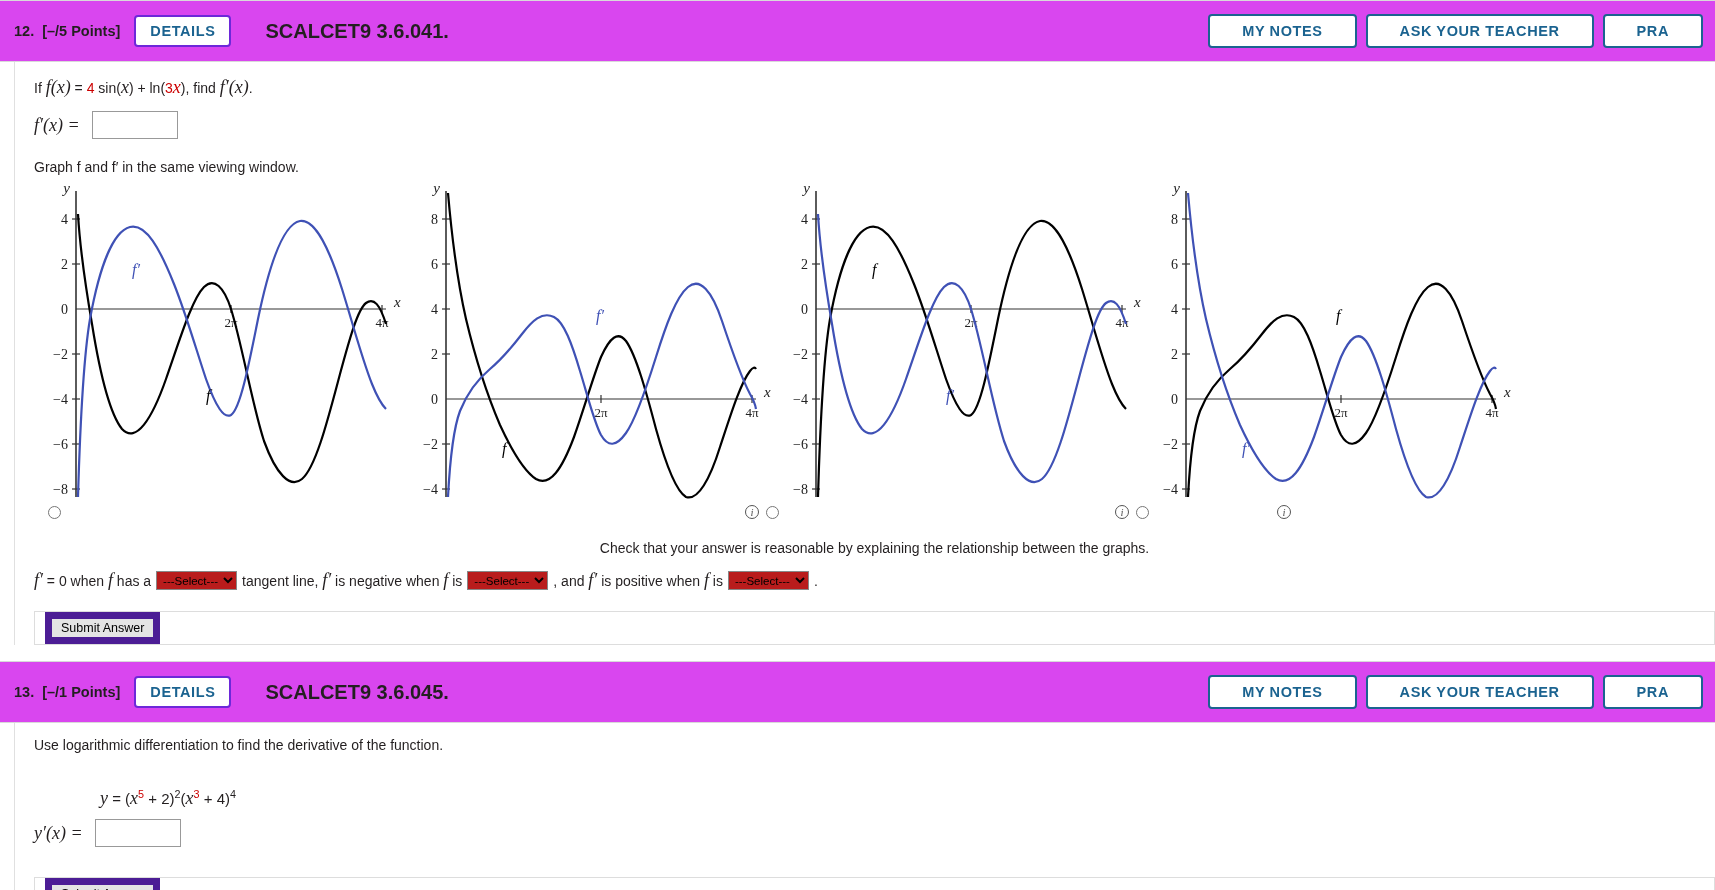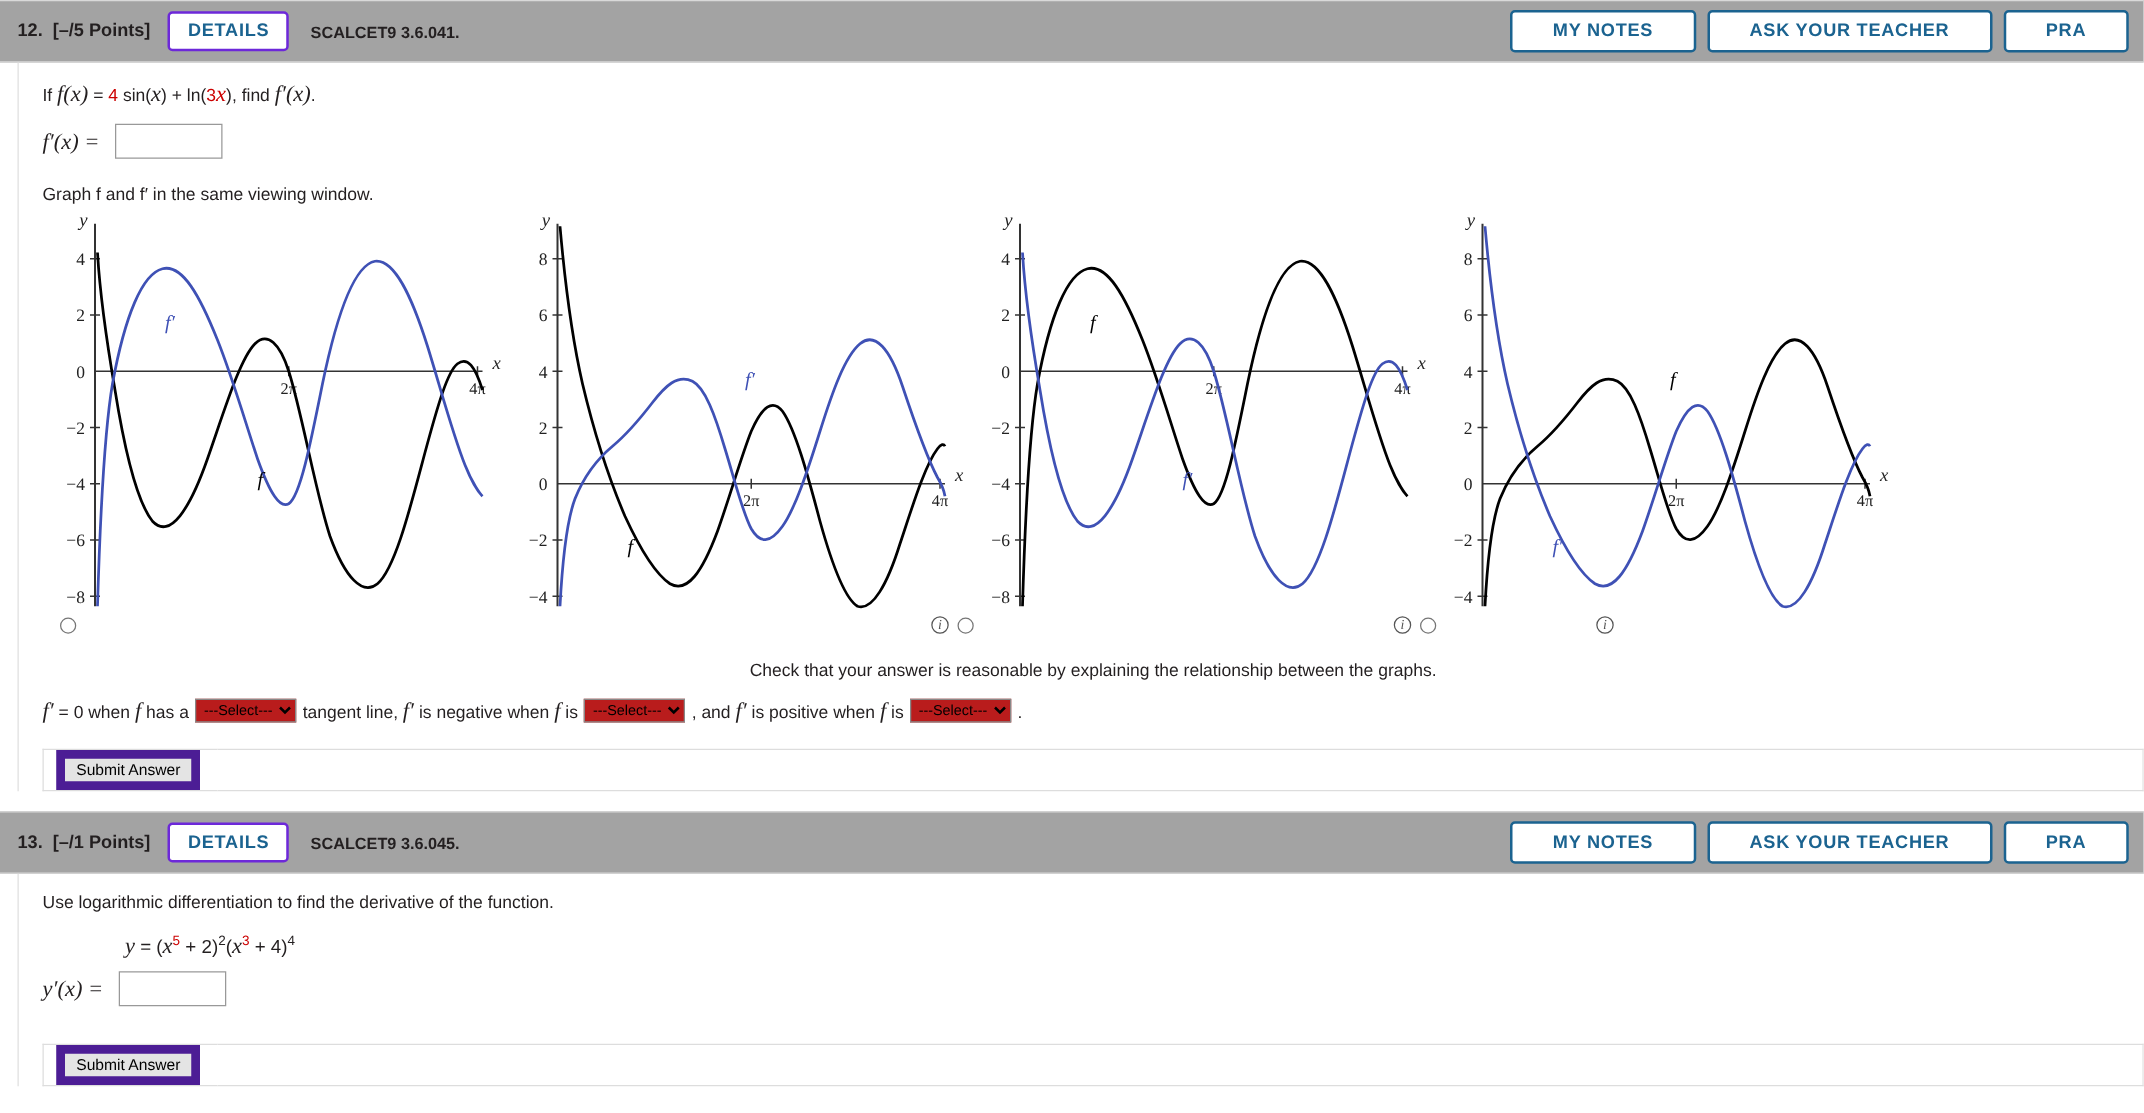--- a/index.html
+++ b/index.html
@@ -7,37 +7,37 @@
     width:1715px;height:890px;
     background:#ffffff;
     font-family:"Liberation Sans", sans-serif;
     font-size:14px;
     color:#231f20;
     overflow:hidden;
   }
   .qblock{position:relative;}
   .qheader{
     display:flex;align-items:center;
-    background:#a3a3a3;
+    background:#d946ef;
     border-top:1px solid #d9d9d9;
     border-bottom:1px solid #d9d9d9;
-    height:50px;
+    height:62px;
     padding:0 12px 0 14px;
     box-sizing:border-box;
   }
   .qnum{font-weight:bold;font-size:14.5px;color:#231f20;margin-right:8px;white-space:nowrap;}
   .qpoints{font-weight:bold;font-size:14.5px;color:#231f20;margin-right:14px;white-space:nowrap;}
   .details-btn{
     border:2px solid #6d28d9;border-radius:4px;background:#ffffff;
     color:#1b6390;font-weight:bold;font-size:14.5px;
     letter-spacing:.6px;
     padding:6px 14px;cursor:pointer;white-space:nowrap;
     font-family:"Liberation Sans", sans-serif;
   }
-  .qcode{font-weight:bold;font-size:13px;color:#231f20;margin-left:17px;white-space:nowrap;}
+  .qcode{font-weight:bold;font-size:20px;color:#231f20;margin-left:34px;white-space:nowrap;}
   .hspacer{flex:1 1 auto;}
   .hdr-btns{display:flex;gap:9px;align-items:center;}
   .hdr-btn{
     border:2px solid #1b6390;border-radius:4px;background:#ffffff;
     color:#1b6390;font-weight:bold;font-size:14.5px;letter-spacing:.6px;
     padding:7px 32px;cursor:pointer;white-space:nowrap;
     font-family:"Liberation Sans", sans-serif;
   }
   .qbody{position:relative;padding:0 0 0 0;}
   .leftrule{
@@ -78,21 +78,21 @@
   .submitbox{
     border:1px solid #dddddd;border-right:none;height:34px;
     display:flex;align-items:center;padding:0 14px 0 10px;box-sizing:border-box;
   }
   .submit-btn{
     font-family:"Liberation Sans", sans-serif;font-size:12.5px;
     background:#e4e4e4;border:7px solid #4c1d95;color:#000;
     padding:2px 9px;cursor:pointer;
   }
   .submitline{flex:1 1 auto;border:1px solid #dddddd;border-left:none;height:34px;box-sizing:border-box;}
-  .eqline{font-size:15px;margin:14px 0 0 66px;}
+  .eqline{font-size:15px;margin:32px 0 0 66px;}
   sup{font-size:.72em;}
   .svgwrap{display:block;}
 </style>
 </head>
 <body>
 
 <div class="qblock">
 
   <div class="qheader">
     <span class="qnum">12.</span>

